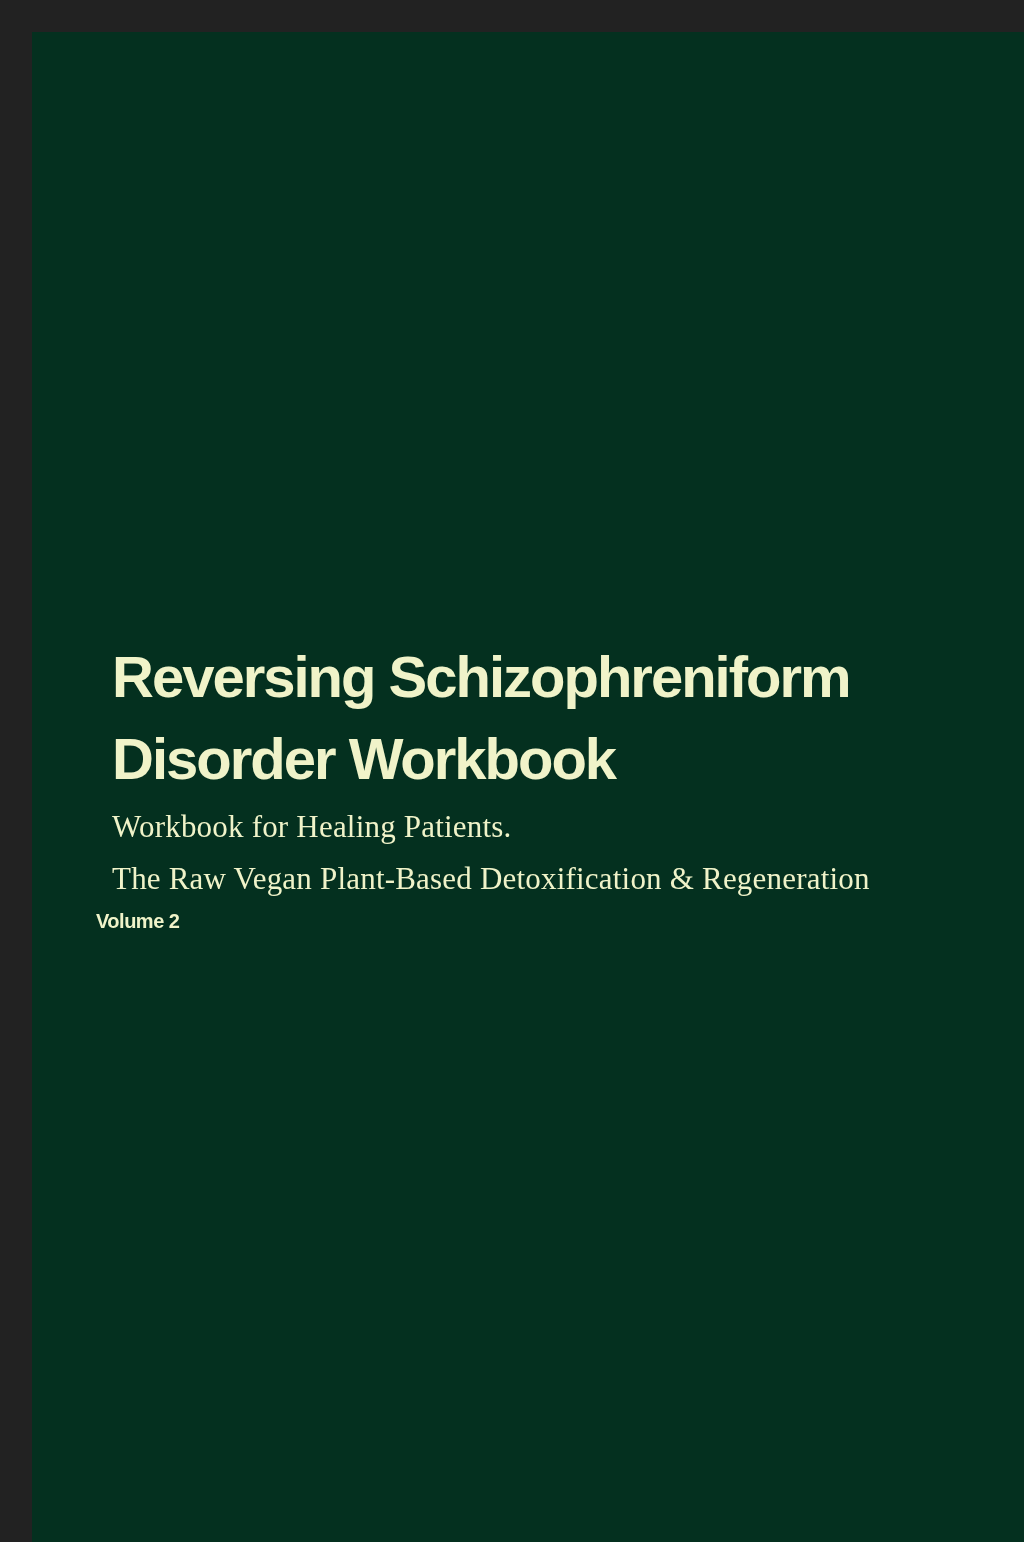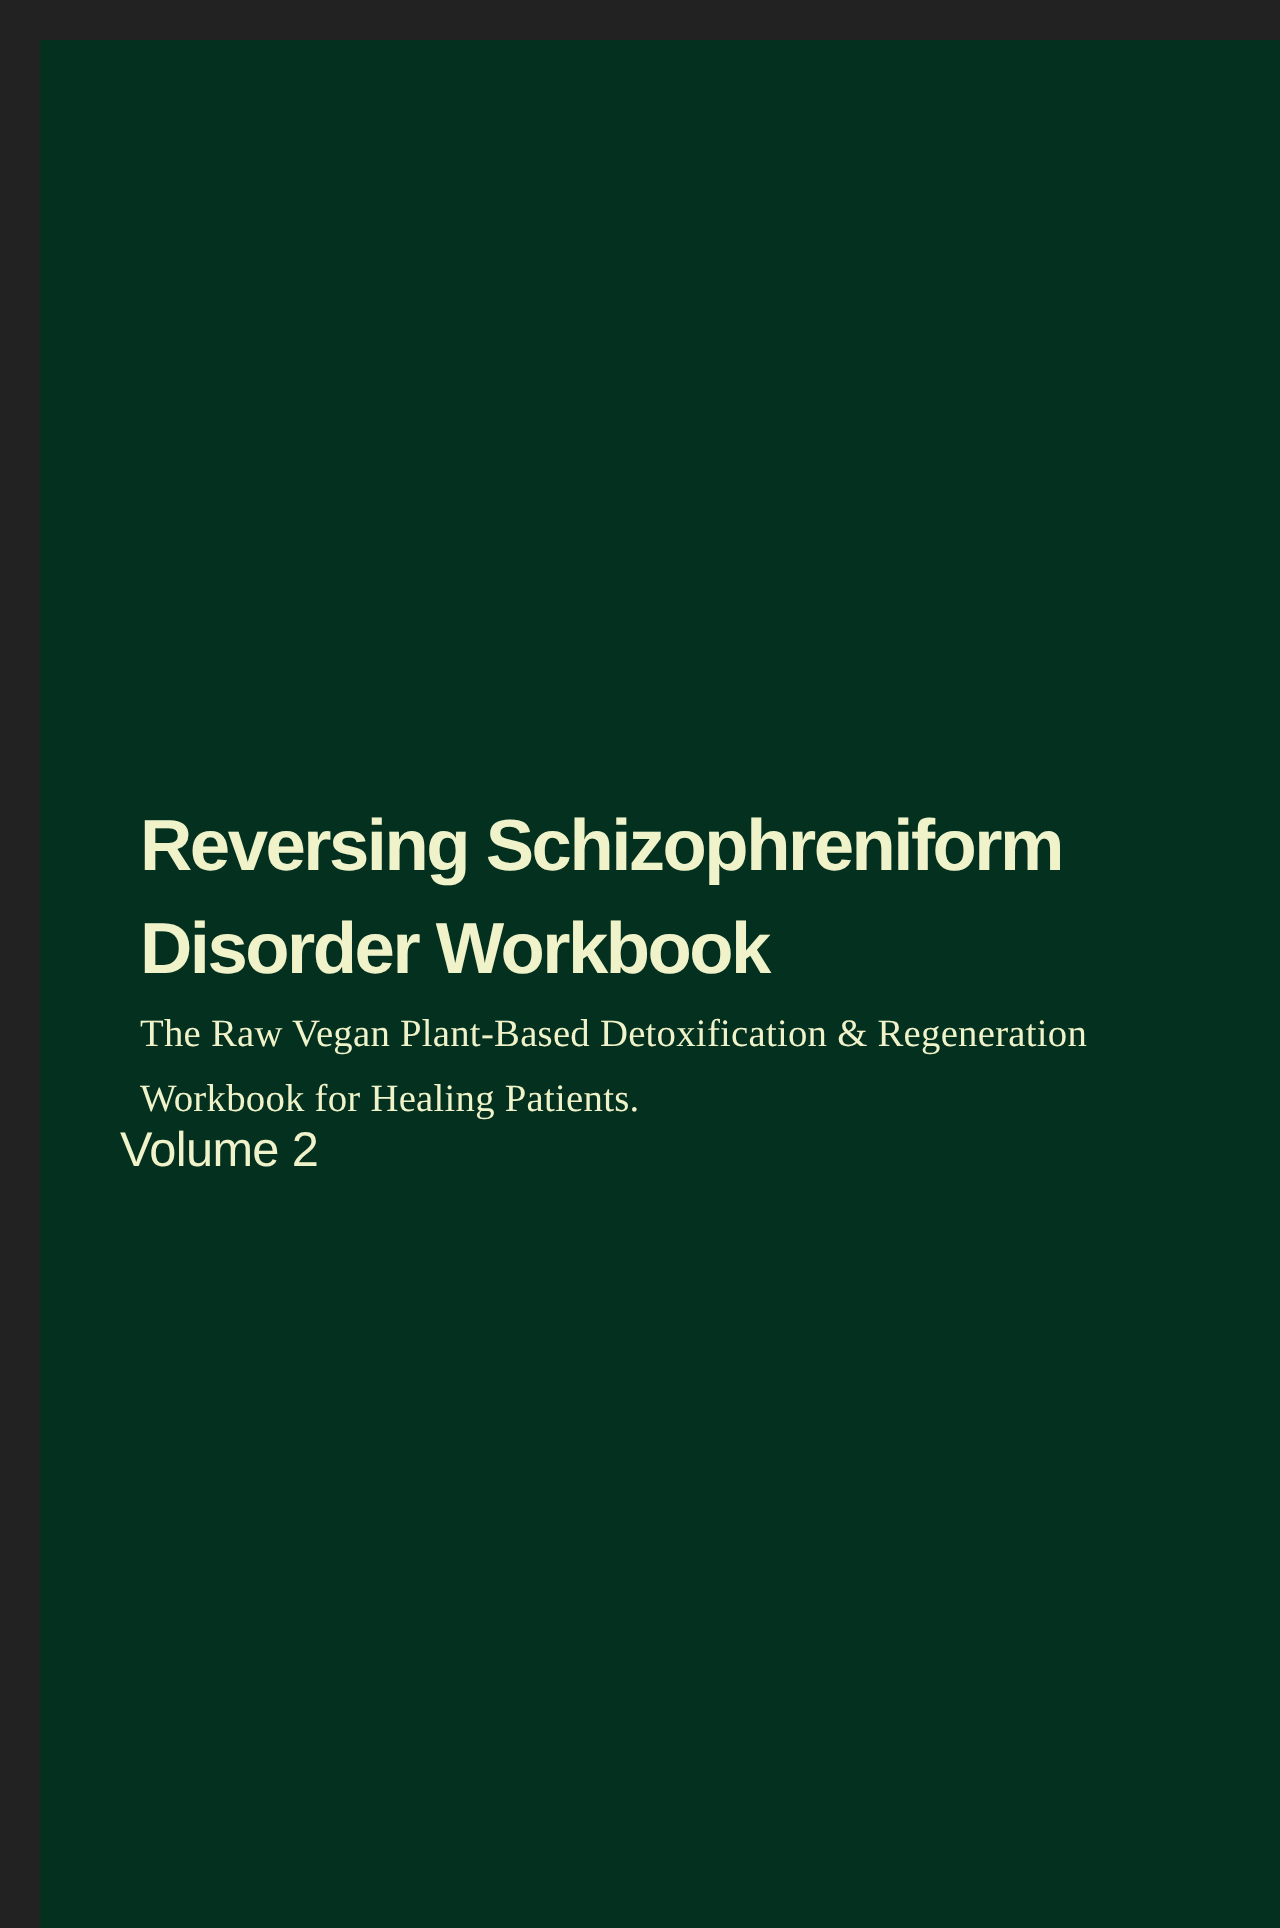--- a/index.html
+++ b/index.html
@@ -44,41 +44,41 @@
     letter-spacing: 0.2px;
   }
   .subtitle .line { display: block; }
 
   .volume {
     position: absolute;
     left: 48px;
     top: 856px;
     color: var(--text-color);
     font-family: "Liberation Sans", sans-serif;
-    font-weight: normal;
-    font-size: 39px;
+    font-weight: bold;
+    font-size: 20px;
     line-height: 34px;
     letter-spacing: -0.5px;
   }
 
   .footer { position: absolute; left: 0; right: 0; bottom: 0; height: 160px; }
 </style>
 </head>
 <body>
 
 <div class="cover">
 
   <h1 class="title">
     <span class="line">Reversing Schizophreniform</span>
     <span class="line">Disorder Workbook</span>
   </h1>
 
   <p class="subtitle">
+    <span class="line">Workbook for Healing Patients.</span>
     <span class="line">The Raw Vegan Plant-Based Detoxification &amp; Regeneration</span>
-    <span class="line">Workbook for Healing Patients.</span>
   </p>
 
   <div class="volume">Volume 2</div>
 
   <div class="footer">
     
     
     
     
     

